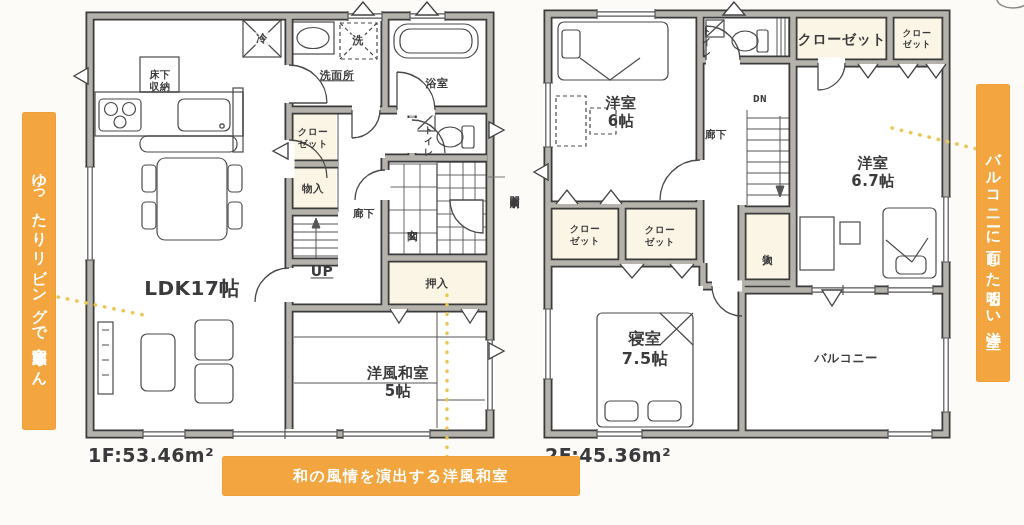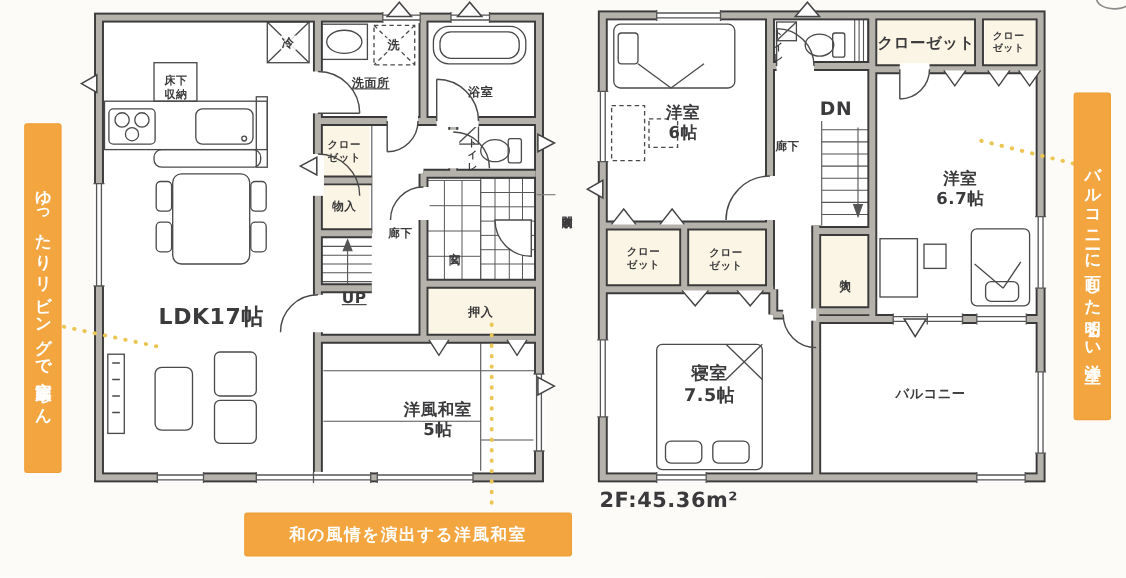--- a/index.html
+++ b/index.html
@@ -303,38 +303,39 @@
 <div class="lbl" style="left:437px;top:84px;font-size:11px;">浴室</div>
 <div class="lbl" style="left:313px;top:138px;font-size:9.5px;">クロー
 ゼット</div>
 <div class="lbl" style="left:313px;top:188px;font-size:10.5px;">物入</div>
 <div class="lbl" style="left:364px;top:213px;font-size:10.5px;">廊下</div>
 <div class="lbl" style="left:322px;top:272px;font-size:14px;text-decoration:underline;">UP</div>
 <div class="lbl v" style="left:428px;top:136px;font-size:9px;">トイレ</div>
 <div class="lbl v bgw" style="left:412px;top:223px;font-size:10px;">玄関</div>
 <div class="lbl v" style="left:515px;top:190px;font-size:9.5px;">玄関収納</div>
 <div class="lbl" style="left:437px;top:284px;font-size:11px;text-align:right;">押入</div>
+<div class="area" style="left:88px;top:444px;">1F:53.46m²</div>
 
 <div class="lbl v" style="left:706px;top:37px;font-size:9px;">トイレ</div>
 <div class="lbl" style="left:842px;top:40px;font-size:14px;">クローゼット</div>
 <div class="lbl" style="left:917px;top:39px;font-size:9px;">クロー
 ゼット</div>
 <div class="lbl" style="left:621px;top:112px;font-size:15px;">洋室
 6帖</div>
-<div class="lbl" style="left:760px;top:100px;font-size:17px;">DN</div>
+<div class="lbl" style="left:760px;top:100px;font-size:11px;font-family:Liberation Mono, monospace;">DN</div>
 <div class="lbl" style="left:716px;top:134px;font-size:10.5px;">廊下</div>
 <div class="lbl" style="left:873px;top:172px;font-size:15px;">洋室
 6.7帖</div>
 <div class="lbl" style="left:585px;top:235px;font-size:9.5px;">クロー
 ゼット</div>
 <div class="lbl" style="left:660px;top:236px;font-size:9.5px;">クロー
 ゼット</div>
 <div class="lbl v" style="left:767px;top:247px;font-size:10px;">物入</div>
 <div class="lbl" style="left:645px;top:349px;font-size:16px;">寝室
 7.5帖</div>
 <div class="lbl" style="left:846px;top:358px;font-size:12px;">バルコニー</div>
 <div class="area" style="left:545px;top:444px;">2F:45.36m²</div>
 
 <div class="banner v" style="left:22px;top:112px;width:34px;height:318px;">ゆったりリビングで家族団らん</div>
 <div class="banner v" style="left:976px;top:84px;width:34px;height:298px;">バルコニーに面した明るい洋室</div>
-<div class="banner h" style="left:222px;top:466px;width:298px;height:40px;">和の風情を演出する洋風和室</div>
+<div class="banner h" style="left:222px;top:456px;width:358px;height:40px;">和の風情を演出する洋風和室</div>
 
 </div>
 
 </body></html>

